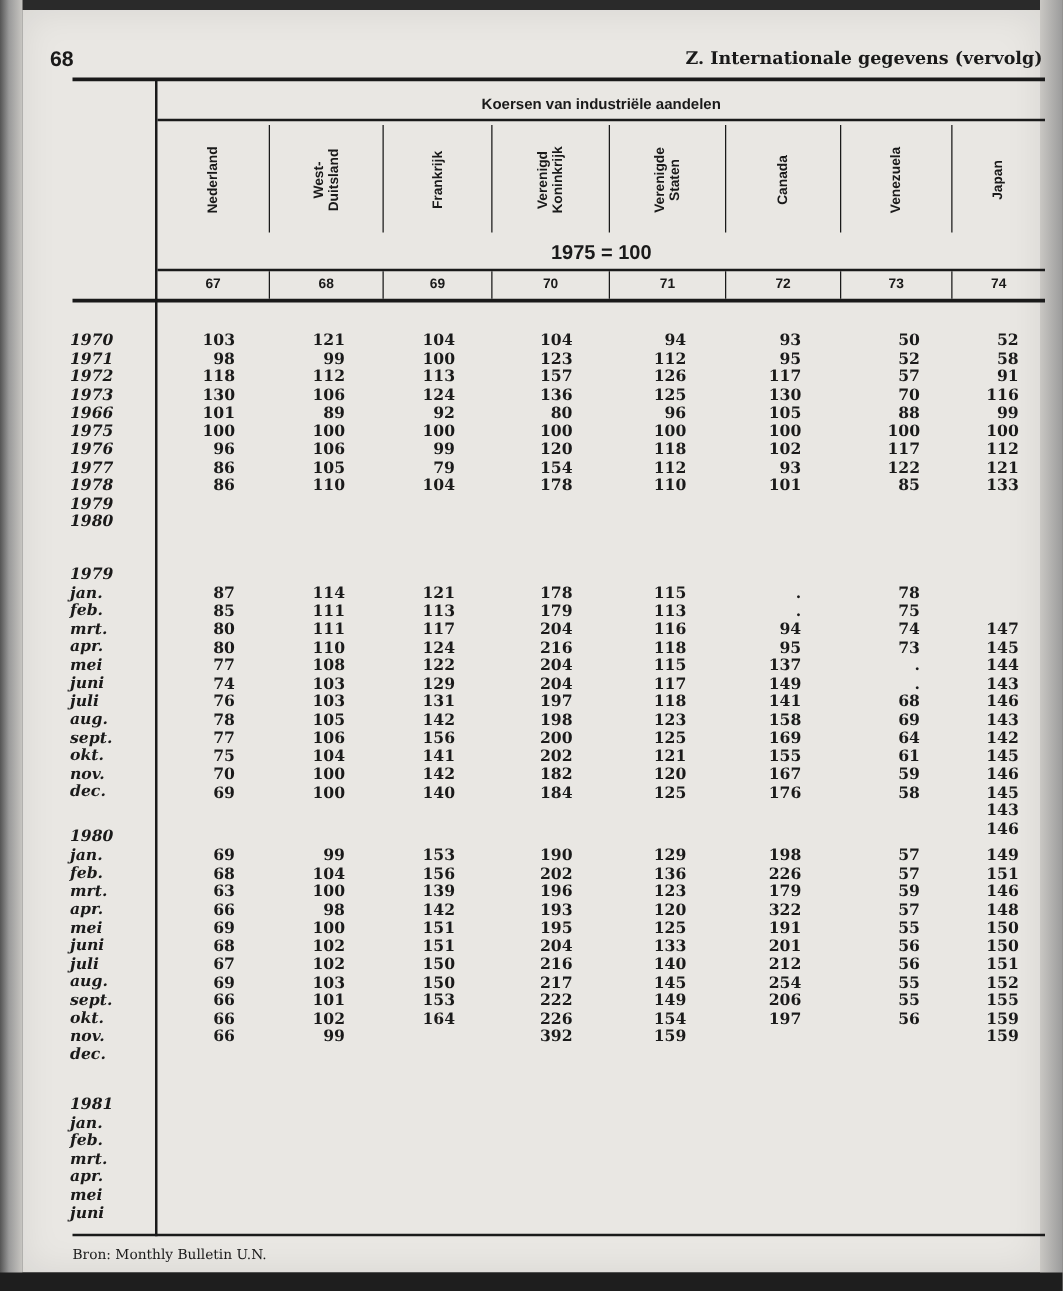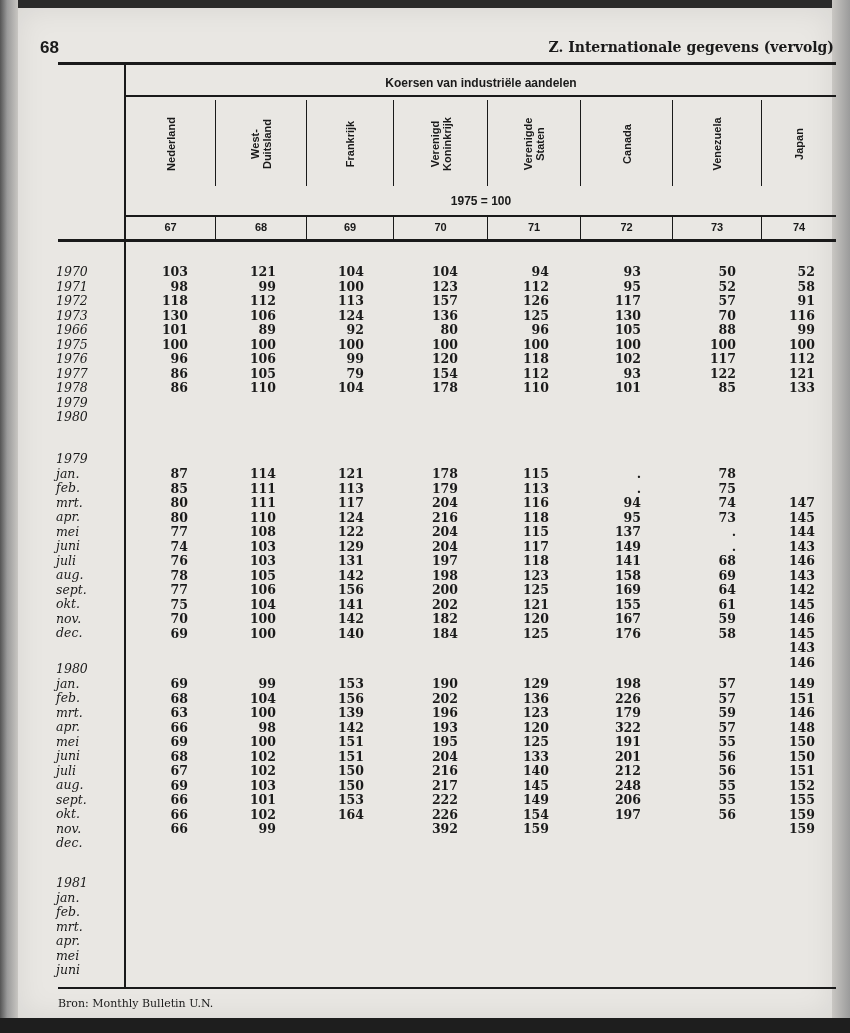--- a/index.html
+++ b/index.html
@@ -42,29 +42,29 @@
   }
   .col-head {
     position: absolute; top: 100px; height: 88px; display: flex; align-items: center; justify-content: center;
   }
   .col-head span {
     display: block; transform: rotate(-90deg); white-space: pre; text-align: center;
     font-family: "Liberation Sans", sans-serif; font-weight: bold; font-size: 11px; line-height: 12px; color: #1a1a1a;
   }
   .base-label {
     position: absolute; top: 194px; left: 126px; width: 710px; text-align: center;
-    font-family: "Liberation Sans", sans-serif; font-weight: bold; font-size: 12px; color: #1a1a1a;
+    font-family: "Liberation Sans", sans-serif; font-weight: bold; font-size: 16px; color: #1a1a1a;
   }
   .col-num {
     position: absolute; top: 221px; text-align: center;
     font-family: "Liberation Sans", sans-serif; font-weight: bold; font-size: 11px; color: #1a1a1a;
   }
   .stub {
     position: absolute; left: 56px; width: 64px;
-    font-family: "DejaVu Serif", serif; font-style: italic; font-weight: normal;
+    font-family: "DejaVu Serif", serif; font-style: italic; font-weight: bold;
     font-size: 12.5px; line-height: 14.5px; color: #1a1a1a;
   }
   .stub div { height: 14.5px; }
   .data-col {
     position: absolute; text-align: right;
     font-family: "DejaVu Serif", serif; font-weight: bold;
     font-size: 12.5px; line-height: 14.5px; color: #1a1a1a;
   }
   .data-col div { height: 14.5px; }
   .source {
@@ -491,21 +491,21 @@
       <div></div>
     </div>
     <div class="data-col" style="top: 677px; left: 601px; width: 40px;">
       <div>198</div>
       <div>226</div>
       <div>179</div>
       <div>322</div>
       <div>191</div>
       <div>201</div>
       <div>212</div>
-      <div>248</div>
+      <div>254</div>
       <div>206</div>
       <div>197</div>
       <div></div>
       <div></div>
     </div>
     <div class="data-col" style="top: 677px; left: 696px; width: 40px;">
       <div>57</div>
       <div>57</div>
       <div>59</div>
       <div>57</div>

